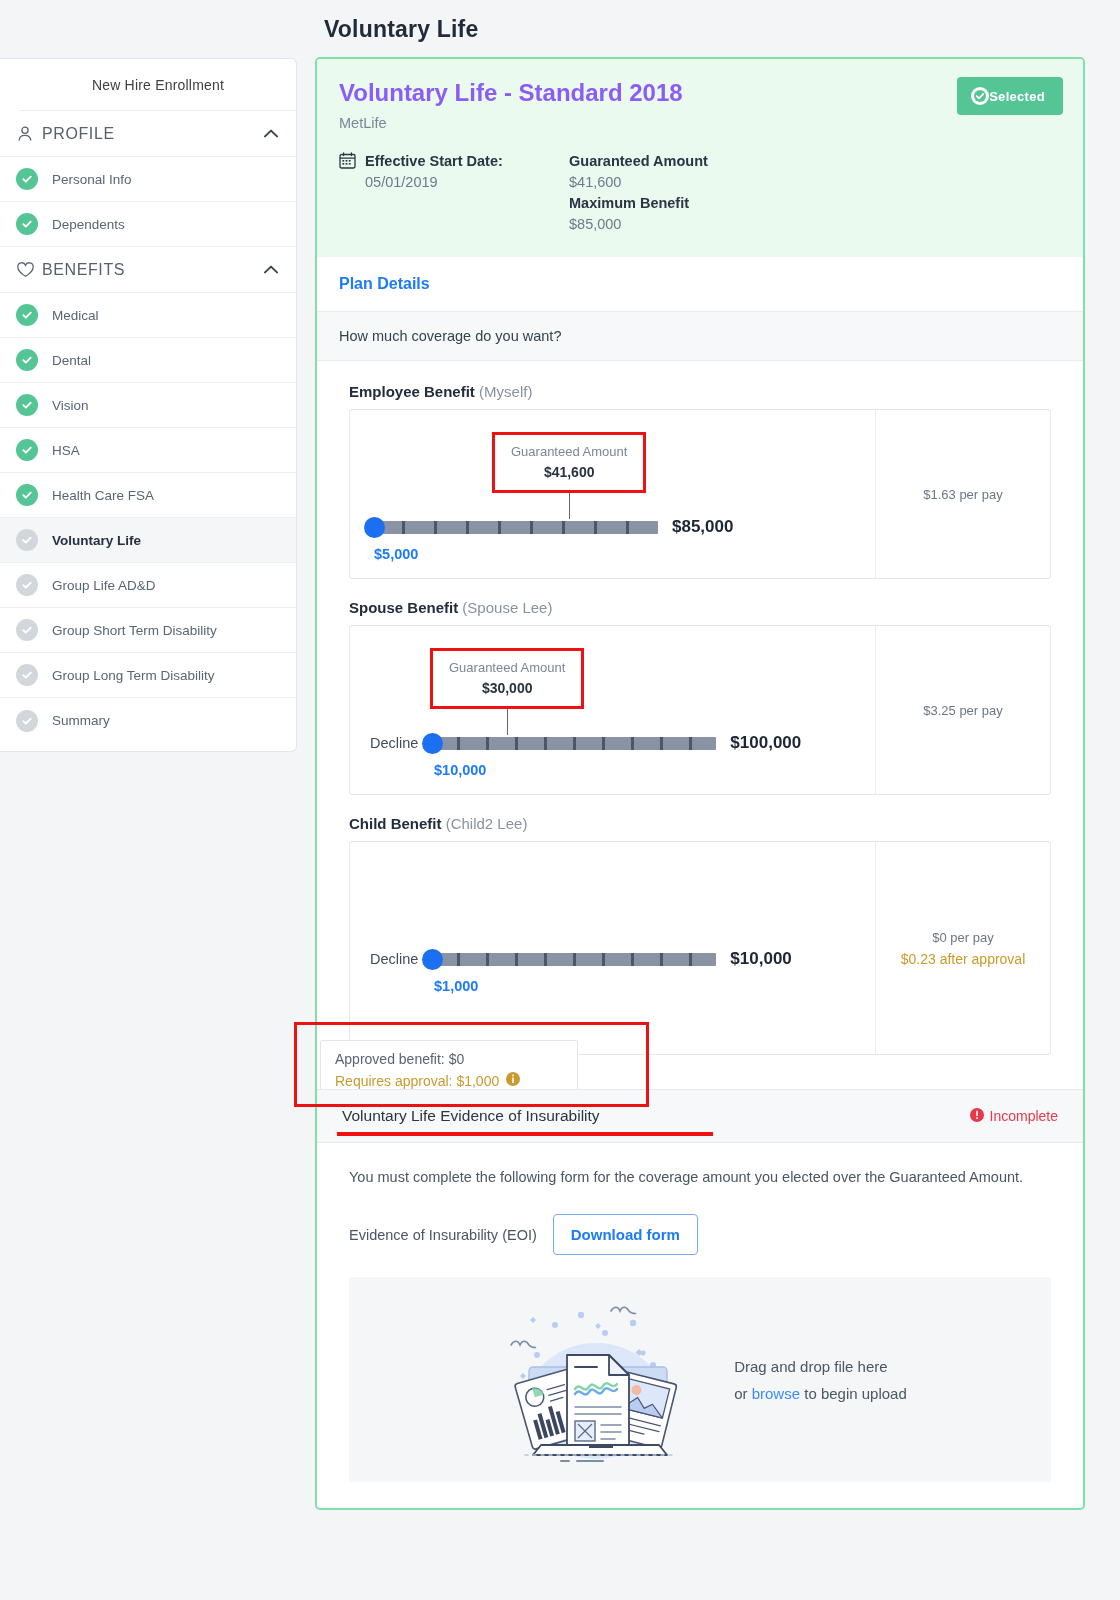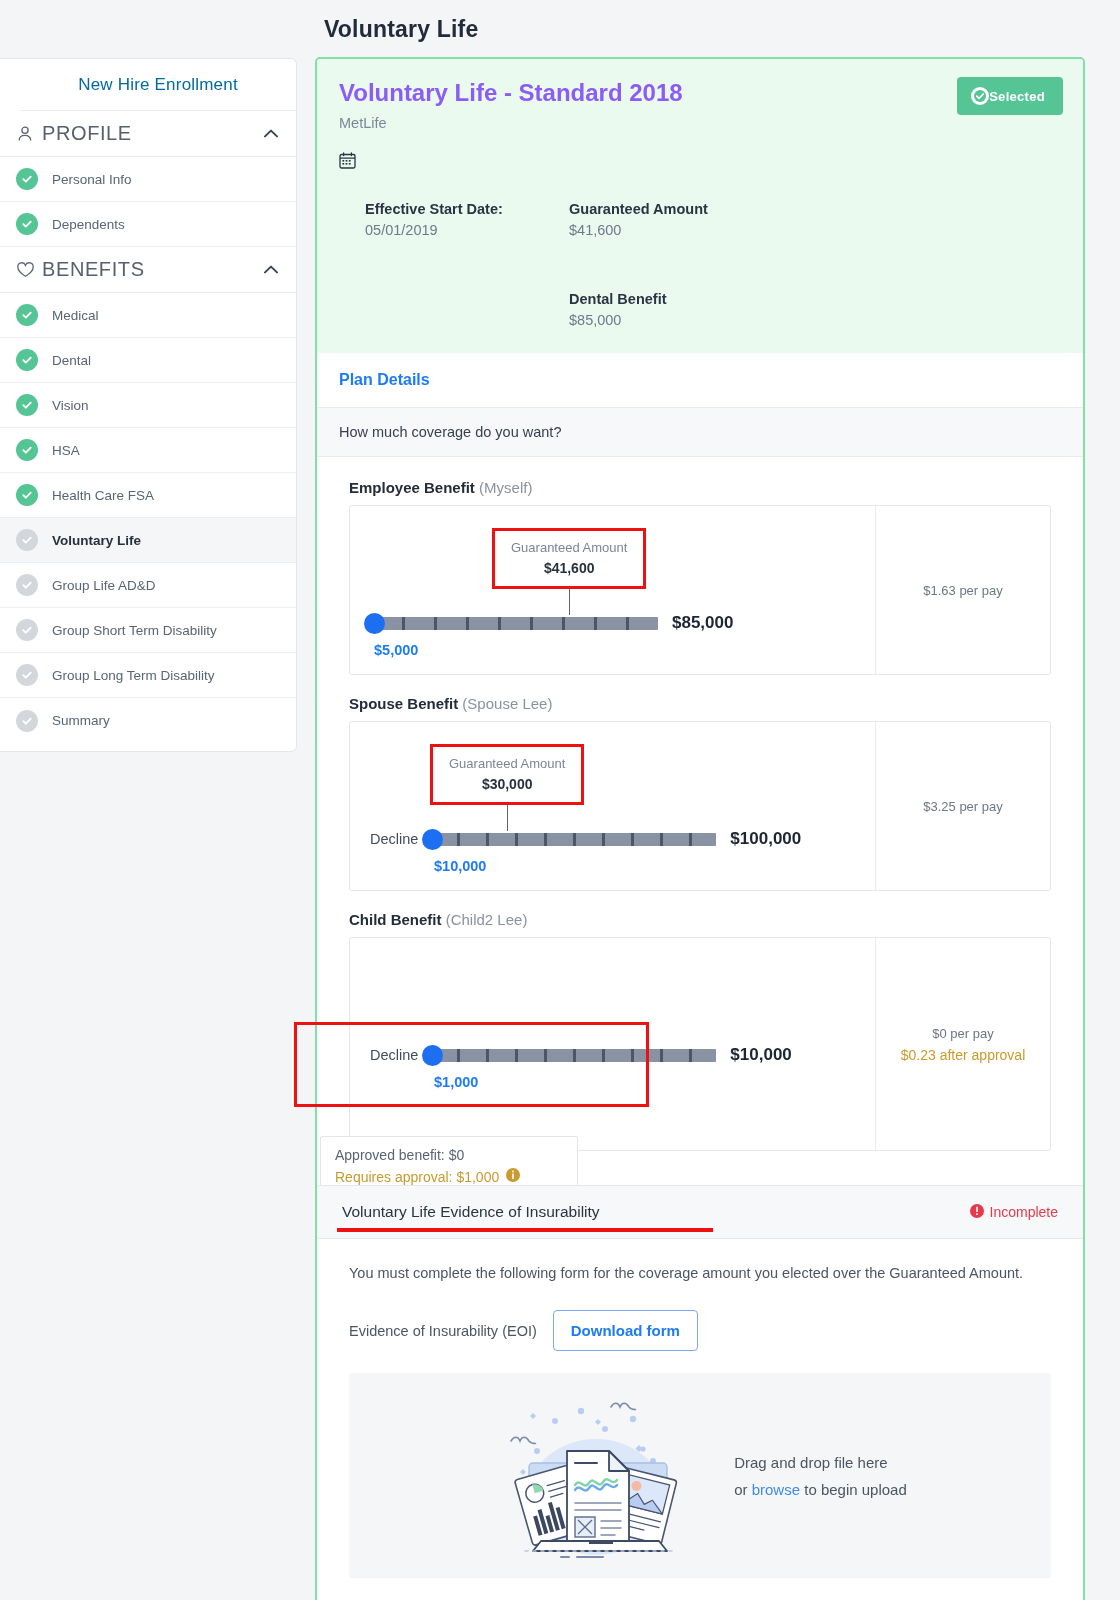--- a/index.html
+++ b/index.html
@@ -18,28 +18,28 @@
     background: #ffffff;
     border: 1px solid #e3e7ec;
     border-left: none;
     border-radius: 0 6px 6px 0;
     height: 694px;
     flex: 0 0 297px;
     overflow: hidden;
   }
   .sidebar-title {
     height: 52px; display: flex; align-items: center; justify-content: center;
-    font-size: 17px; color: #0369a1; letter-spacing: .2px;
+    font-size: 14px; color: #404040; letter-spacing: .2px;
     border-bottom: 1px solid #e8ebef;
     margin-left: 20px;
   }
   .sb-group {
     height: 46px; display: flex; align-items: center; padding: 0 16px;
     border-bottom: 1px solid #e8ebef;
-    font-size: 20px; color: #57606f; letter-spacing: .6px;
+    font-size: 16px; color: #57606f; letter-spacing: .6px;
   }
   .sb-group .g-ico { width: 26px; display:flex; align-items:center; }
   .sb-group .g-label { flex: 1; }
   .sb-group .g-chev { width: 18px; display: flex; justify-content: center; }
   .sb-item {
     height: 45px; display: flex; align-items: center; padding: 0 16px;
     border-bottom: 1px solid #eceff2;
     font-size: 13.5px; color: #5a6574;
   }
   .sb-item.active { background: #f5f6f8; color: #27303f; font-weight: bold; }
@@ -75,21 +75,21 @@
     font-size: 13px; font-weight: bold; letter-spacing: .3px; cursor: pointer;
   }
   .selected-btn .sel-ico {
     width: 18px; height: 18px; border-radius: 50%; background: #fff;
     display: flex; align-items: center; justify-content: center;
   }
   .plan-meta { display: flex; margin-top: 20px; }
   .meta-col { display: flex; }
   .meta-col.c1 { width: 230px; }
   .cal-ico { margin-right: 9px; margin-top: 1px; }
-  .meta-lbl { font-size: 14.5px; font-weight: bold; color: #2b3442; line-height: 21px; margin-top: 48px; }
+  .meta-lbl { font-size: 14.5px; font-weight: bold; color: #2b3442; line-height: 21px; }
   .meta-val { font-size: 14.5px; color: #70798a; line-height: 21px; }
 
   .plan-details-row { padding: 18px 22px; border-bottom: 1px solid #e8ebef; }
   .plan-details-link { color: #1d7bf5; font-size: 16px; font-weight: bold; cursor: pointer; }
 
   .coverage-q {
     background: #f7f8fa; padding: 16px 22px;
     font-size: 14.5px; color: #37404e;
     border-bottom: 1px solid #e8ebef;
   }
@@ -347,21 +347,21 @@
             </span>
             <div>
               <div class="meta-lbl">Effective Start Date:</div>
               <div class="meta-val">05/01/2019</div>
             </div>
           </div>
           <div class="meta-col">
             <div>
               <div class="meta-lbl">Guaranteed Amount</div>
               <div class="meta-val">$41,600</div>
-              <div class="meta-lbl">Dental Benefit</div>
+              <div class="meta-lbl">Maximum Benefit</div>
               <div class="meta-val">$85,000</div>
             </div>
           </div>
         </div>
       </div>
 
       <div class="plan-details-row">
         <span class="plan-details-link">Plan Details</span>
       </div>
 

